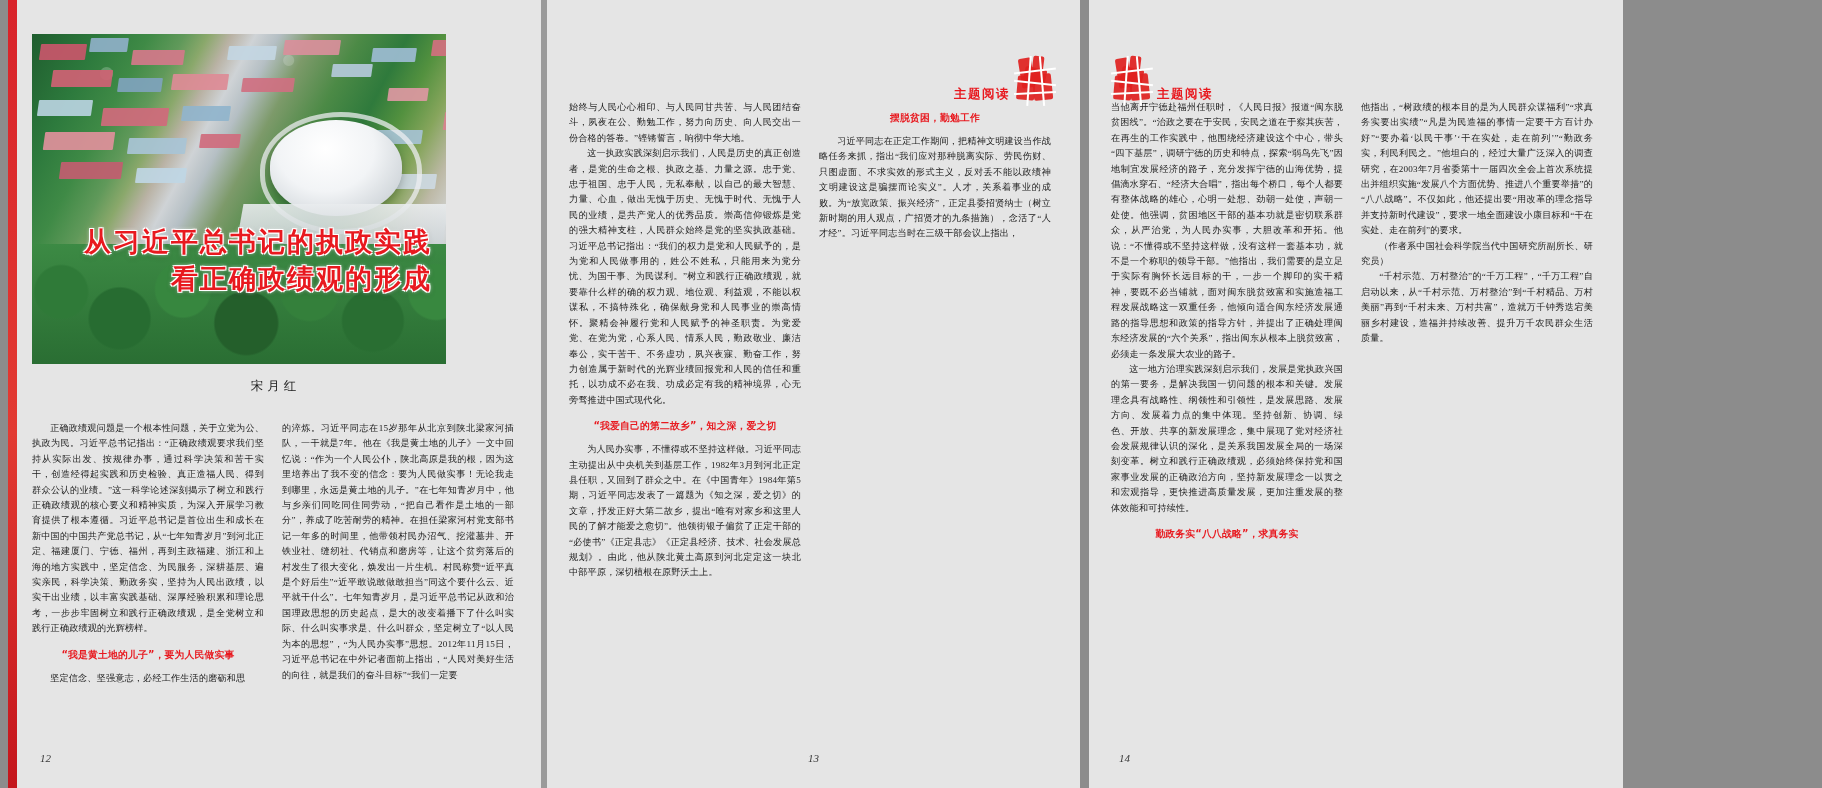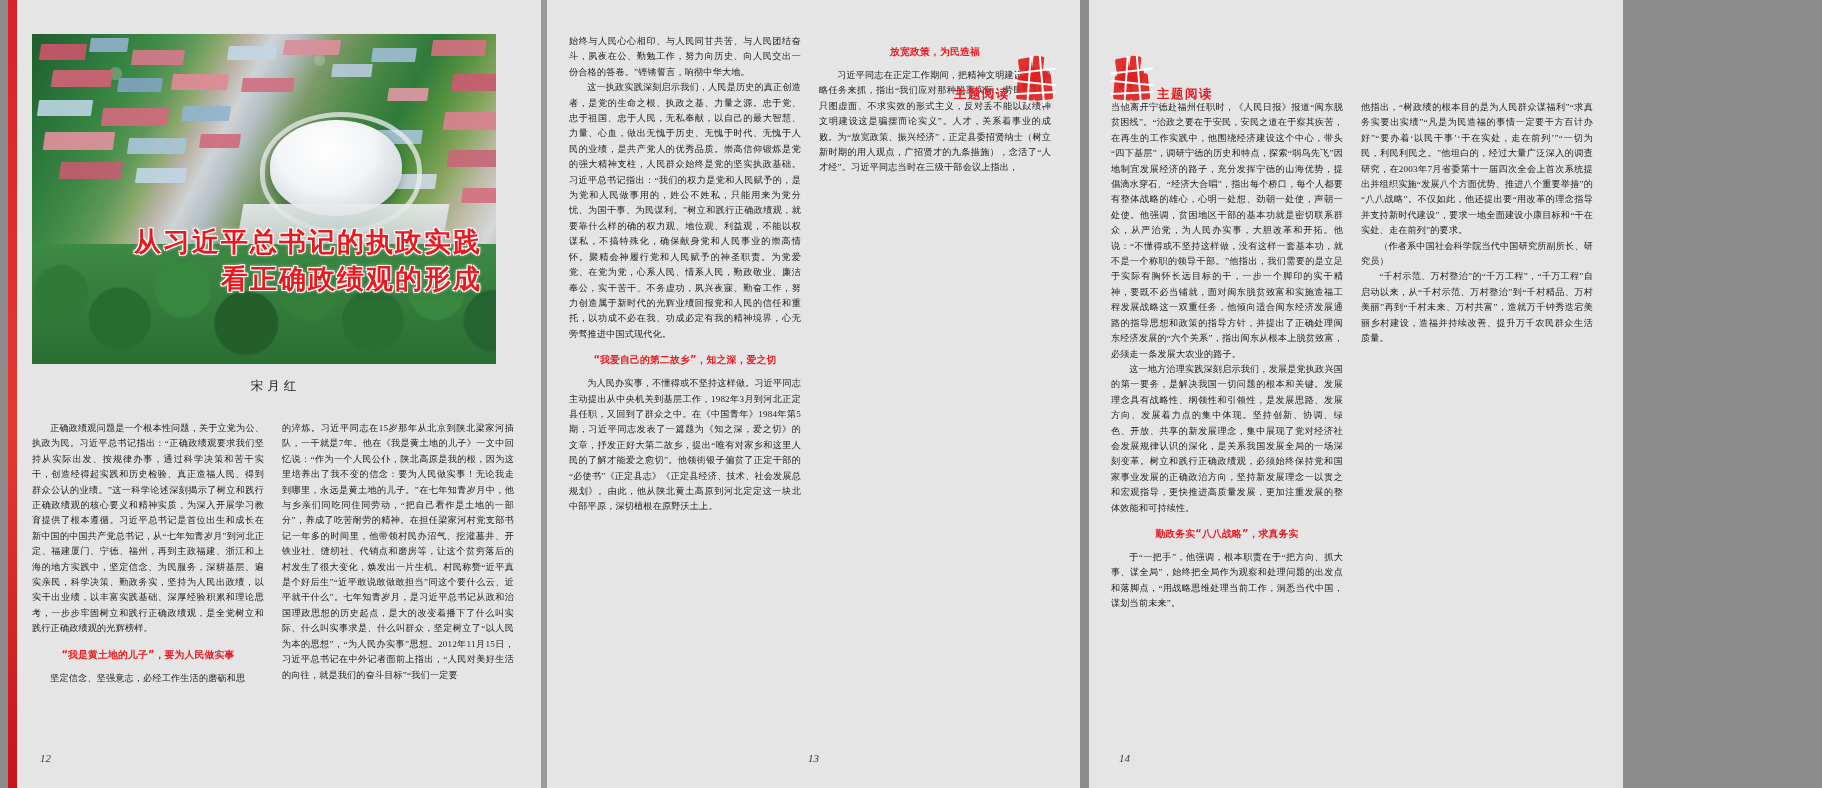--- a/index.html
+++ b/index.html
@@ -27,21 +27,21 @@
   .edge-r{width:8px;background:#8c8c8c;height:788px;}
 
   
   .spine{
     position:absolute;left:0;top:0;width:9px;height:788px;
     background:linear-gradient(180deg,#d8232a 0%,#e23a32 55%,#c4151c 100%);
   }
 
   
   .hero{
-    position:relative;width:464px;height:330px;margin:0 0 0 0;
+    position:relative;width:414px;height:330px;margin:0 0 0 0;
     overflow:hidden;
     background:#2f6a3b;
   }
   .hero-img{
     position:absolute;inset:0;
     background:
       radial-gradient(circle at 18% 12%, rgba(255,255,255,.22) 0 6px, transparent 7px),
       radial-gradient(circle at 62% 8%, rgba(255,255,255,.18) 0 5px, transparent 6px),
       linear-gradient(118deg,#1f5d2e 0%,#2d7a3d 12%,#3f8a46 20%,#60995a 26%,#8aa86b 30%,
         #b9b2a4 34%,#cfd3d6 38%,#b5bfc4 42%,#7d9a6a 48%,#4c8a46 56%,#2f7a3c 64%,
@@ -161,21 +161,21 @@
   .seal .c5{left:0;top:36px;width:42px;height:2px;transform:rotate(-3deg);}
 
   
   .folio{
     position:absolute;bottom:24px;font-size:11px;color:#3a3a3a;
     font-family:"Liberation Serif","DejaVu Serif",serif;font-style:italic;
   }
   .folio.l{left:32px;}
   .folio.c{left:50%;transform:translateX(-50%);}
   .folio.r{left:30px;}
-  .content-13{}
+  .content-13{margin-top:66px;}
   .content-14{margin-top:66px;}
 </style>
 </head>
 <body>
 
 <div class="spread">
 
   <div class="edge-l"></div>
 
   <section class="page left">
@@ -261,21 +261,21 @@
 
     <div class="cols2 content-13">
       <div class="col w1">
         <p class="body ni">始终与人民心心相印、与人民同甘共苦、与人民团结奋斗，夙夜在公、勤勉工作，努力向历史、向人民交出一份合格的答卷。”铿锵誓言，响彻中华大地。</p>
         <p class="body">这一执政实践深刻启示我们，人民是历史的真正创造者，是党的生命之根、执政之基、力量之源。忠于党、忠于祖国、忠于人民，无私奉献，以自己的最大智慧、力量、心血，做出无愧于历史、无愧于时代、无愧于人民的业绩，是共产党人的优秀品质。崇高信仰锻炼是党的强大精神支柱，人民群众始终是党的坚实执政基础。习近平总书记指出：“我们的权力是党和人民赋予的，是为党和人民做事用的，姓公不姓私，只能用来为党分忧、为国干事、为民谋利。”树立和践行正确政绩观，就要靠什么样的确的权力观、地位观、利益观，不能以权谋私，不搞特殊化，确保献身党和人民事业的崇高情怀。聚精会神履行党和人民赋予的神圣职责。为党爱党、在党为党，心系人民、情系人民，勤政敬业、廉洁奉公，实干苦干、不务虚功，夙兴夜寐、勤奋工作，努力创造属于新时代的光辉业绩回报党和人民的信任和重托，以功成不必在我、功成必定有我的精神境界，心无旁骛推进中国式现代化。</p>
         <h3 class="sub">“我爱自己的第二故乡”，知之深，爱之切</h3>
         <p class="body">为人民办实事，不懂得或不坚持这样做。习近平同志主动提出从中央机关到基层工作，1982年3月到河北正定县任职，又回到了群众之中。在《中国青年》1984年第5期，习近平同志发表了一篇题为《知之深，爱之切》的文章，抒发正好大第二故乡，提出“唯有对家乡和这里人民的了解才能爱之愈切”。他领街银子偏贫了正定干部的“必使书”《正定县志》《正定县经济、技术、社会发展总规划》。由此，他从陕北黄土高原到河北定定这一块北中部平原，深切植根在原野沃土上。</p>
       </div>
       <div class="col w2">
         <p class="body ni"></p>
-        <h3 class="sub">放宽政策，为民造福</h3>
+        <h3 class="sub">摆脱贫困，勤勉工作</h3>
         <p class="body">习近平同志在正定工作期间，把精神文明建设当作战略任务来抓，指出“我们应对那种脱离实际、劳民伤财、只图虚面、不求实效的形式主义，反对丢不能以政绩神文明建设这是骗摆而论实义”。人才，关系着事业的成败。为“放宽政策、振兴经济”，正定县委招贤纳士（树立新时期的用人观点，广招贤才的九条措施），念活了“人才经”。习近平同志当时在三级干部会议上指出，</p>
       </div>
     </div>
 
     <div class="folio c">13</div>
   </section>
 
   <div class="pagegap"></div>
 
   <section class="page right">
@@ -293,24 +293,23 @@
           <i class="cut c5"></i>
       </span>
       <span class="badge-label">主题阅读</span>
     </div>
 
     <div class="cols2 content-14">
       <div class="col w1">
         <p class="body ni">当他离开宁德赴福州任职时，《人民日报》报道“闽东脱贫困线”。“治政之要在于安民，安民之道在于察其疾苦，在再生的工作实践中，他围绕经济建设这个中心，带头“四下基层”，调研宁德的历史和特点，探索“弱鸟先飞”因地制宜发展经济的路子，充分发挥宁德的山海优势，提倡滴水穿石、“经济大合唱”，指出每个桥口，每个人都要有整体战略的雄心，心明一处想、劲朝一处使，声朝一处使。他强调，贫困地区干部的基本功就是密切联系群众，从严治党，为人民办实事，大胆改革和开拓。他说：“不懂得或不坚持这样做，没有这样一套基本功，就不是一个称职的领导干部。”他指出，我们需要的是立足于实际有胸怀长远目标的干，一步一个脚印的实干精神，要既不必当铺就，面对闽东脱贫致富和实施造福工程发展战略这一双重任务，他倾向适合闽东经济发展通路的指导思想和政策的指导方针，并提出了正确处理闽东经济发展的“六个关系”，指出闽东从根本上脱贫致富，必须走一条发展大农业的路子。</p>
         <p class="body">这一地方治理实践深刻启示我们，发展是党执政兴国的第一要务，是解决我国一切问题的根本和关键。发展理念具有战略性、纲领性和引领性，是发展思路、发展方向、发展着力点的集中体现。坚持创新、协调、绿色、开放、共享的新发展理念，集中展现了党对经济社会发展规律认识的深化，是关系我国发展全局的一场深刻变革。树立和践行正确政绩观，必须始终保持党和国家事业发展的正确政治方向，坚持新发展理念一以贯之和宏观指导，更快推进高质量发展，更加注重发展的整体效能和可持续性。</p>
         <h3 class="sub">勤政务实“八八战略”，求真务实</h3>
-        <p class="body">于“一把手”，他强调，根本职责在于“把方向、抓大事、谋全局”，始终把全局作为观察和处理问题的出发点和落脚点，“用战略思维处理当前工作，洞悉当代中国，谋划当前未来”。</p>
       </div>
       <div class="col w2">
-        <p class="body ni">他指出，“树政绩的根本目的是为人民群众谋福利”“求真务实要出实绩”“凡是为民造福的事情一定要干方百计办好”“要办着‘以民干事’‘干在实处，走在前列’”“一切为民，利民利民之。”他坦白的，经过大量广泛深入的调查研究，在2003年7月省委第十一届四次全会上首次系统提出并组织实施“发展八个方面优势、推进八个重要举措”的“八八战略”。不仅如此，他还提出要“用改革的理念指导并支持新时代建设”，要求一地全面建设小康目标和“干在实处、走在前列”的要求。</p>
+        <p class="body ni">他指出，“树政绩的根本目的是为人民群众谋福利”“求真务实要出实绩”“凡是为民造福的事情一定要干方百计办好”“要办着‘以民干事’‘干在实处，走在前列’”“勤政务实，利民利民之。”他坦白的，经过大量广泛深入的调查研究，在2003年7月省委第十一届四次全会上首次系统提出并组织实施“发展八个方面优势、推进八个重要举措”的“八八战略”。不仅如此，他还提出要“用改革的理念指导并支持新时代建设”，要求一地全面建设小康目标和“干在实处、走在前列”的要求。</p>
         <p class="body sig">（作者系中国社会科学院当代中国研究所副所长、研究员）</p>
         <p class="body">“千村示范、万村整治”的“千万工程”，“千万工程”自启动以来，从“千村示范、万村整治”到“千村精品、万村美丽”再到“千村未来、万村共富”，造就万千钟秀迭宕美丽乡村建设，造福并持续改善、提升万千农民群众生活质量。</p>
       </div>
     </div>
 
     <div class="folio r">14</div>
   </section>
 
   <div class="edge-r"></div>
 </div>

